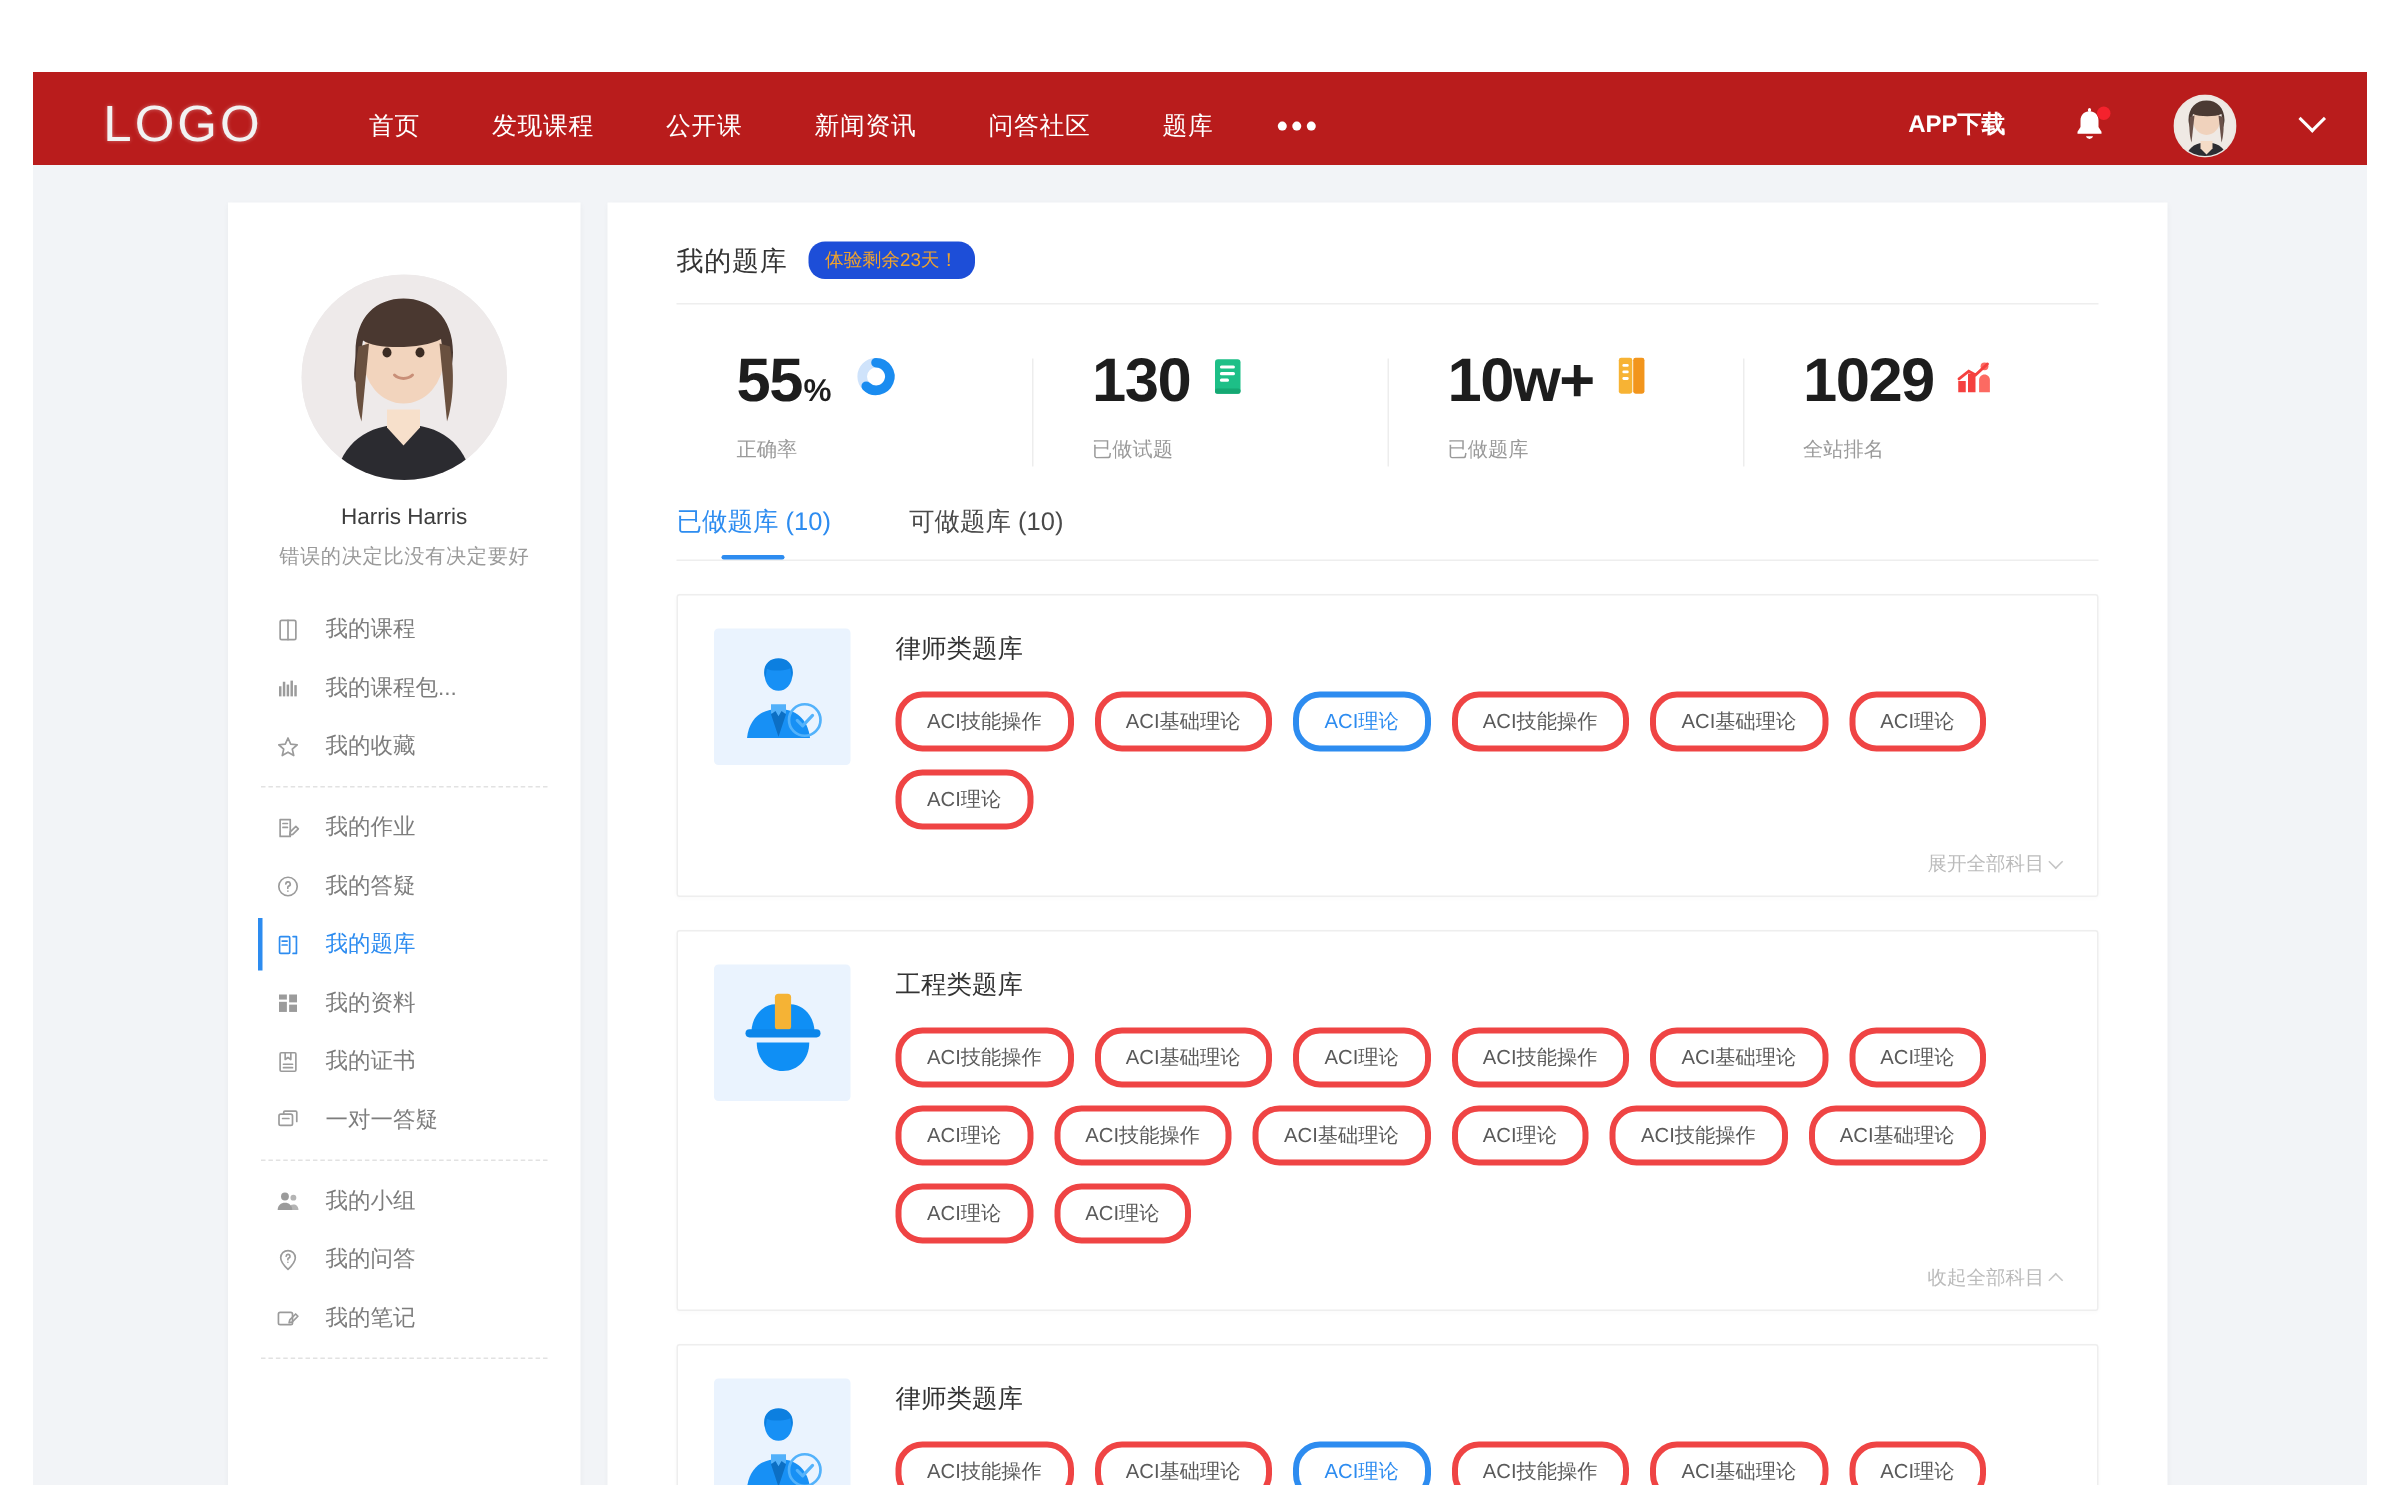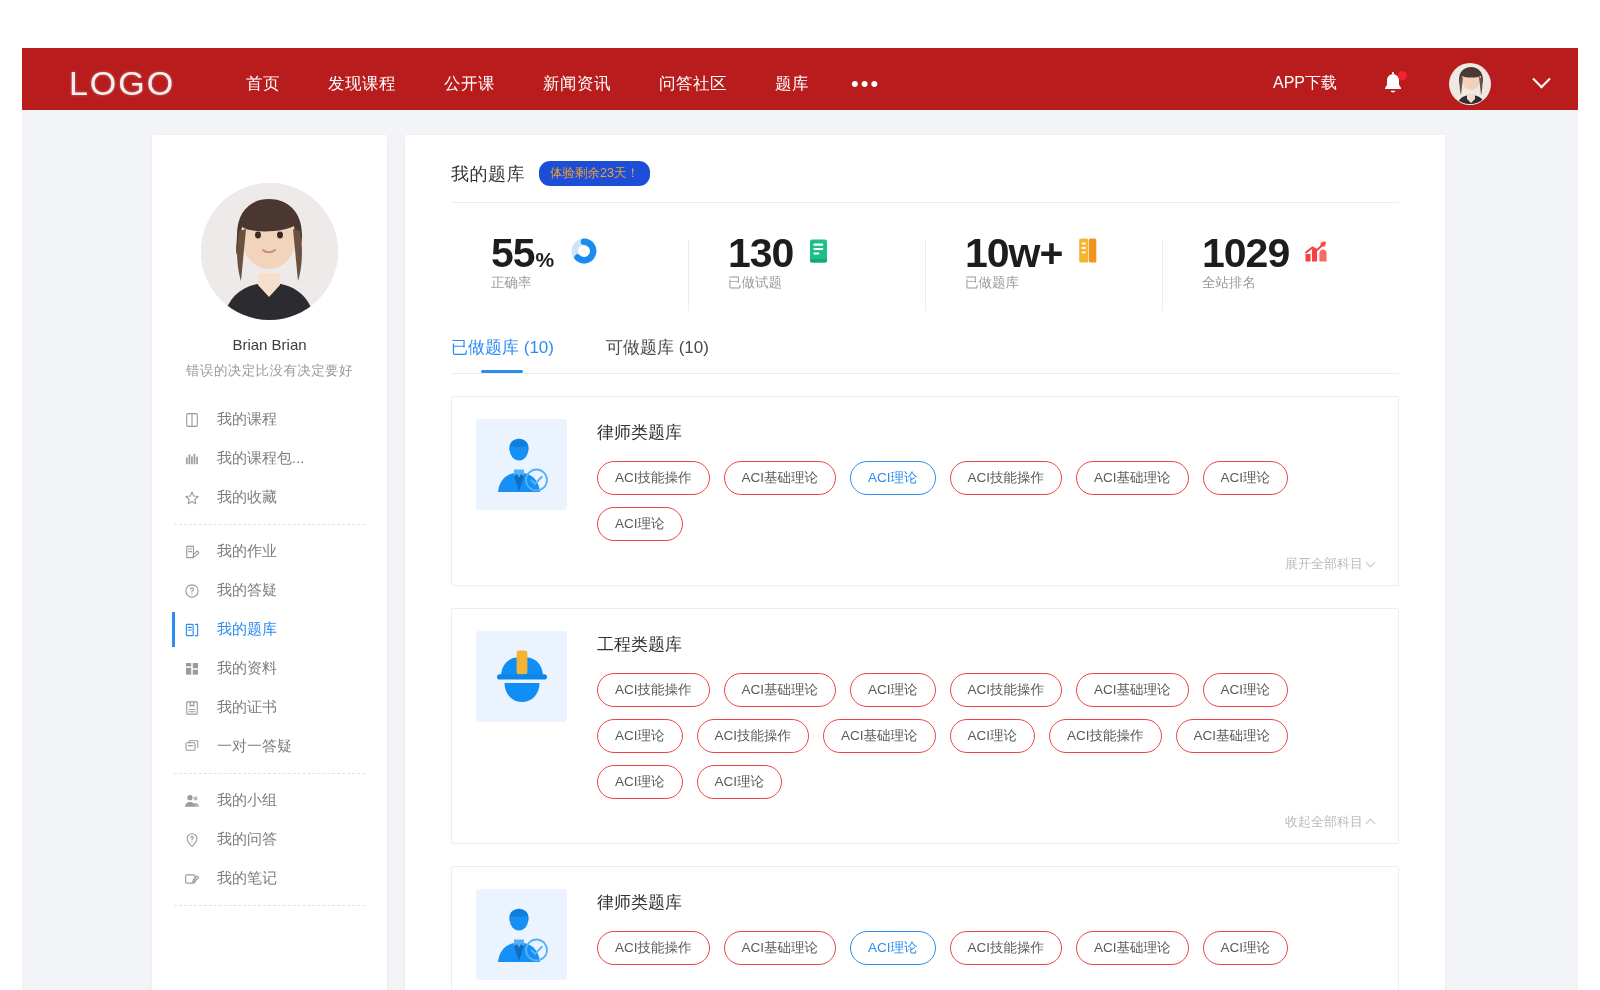--- a/index.html
+++ b/index.html
@@ -52,21 +52,21 @@
     bottom: 0px;
     width: 45px; height: 3px;
     background: #2d8cf0;
   }
   .nav-dots {
     color: #fff; font-size: 22px; letter-spacing: 2px;
     padding: 10px 18px; cursor: pointer; line-height: 10px;
   }
   .nav-right {
     margin-left: auto;
-    display: flex; align-items: center; gap: 44px;
+    display: flex; align-items: center; gap: 44px; font-weight: bold;
   }
   .app-dl { color: #ffffff; font-size: 16px; cursor: pointer; white-space: nowrap; }
   .bell-wrap { position: relative; width: 24px; height: 26px; cursor: pointer; }
   .bell-dot {
     position: absolute; right: -2px; top: 0px;
     width: 9px; height: 9px; border-radius: 50%;
     background: #f5222d;
   }
   .avatar-nav {
     width: 42px; height: 42px; border-radius: 50%;
@@ -200,20 +200,21 @@
     font-size: 41px;
     color: #1d1d1d;
     font-weight: 700;
     letter-spacing: -1px;
     line-height: 1;
     font-family: "Liberation Sans", sans-serif;
   }
   .stat-suffix { font-size: 21px; font-weight: 700; color: #1d1d1d; margin-left: 1px; }
   .stat-ico { margin-left: 15px; align-self: center; position: relative; top: -3px; }
   .stat-label {
+    margin-top: 17px;
     font-size: 13.5px;
     color: #9a9a9a;
   }
 
   
   .tabs {
     display: flex;
     gap: 52px;
     margin-top: 0;
     padding-bottom: 0px;
@@ -259,21 +260,21 @@
   }
   .qb-body { flex: 1; margin-left: 30px; min-width: 0; }
   .qb-name { font-size: 17px; color: #333; margin-top: 2px; }
   .chips {
     display: flex;
     flex-wrap: wrap;
     gap: 12px 14px;
     margin-top: 17px;
   }
   .chip {
-    border: 1px solid #ef4444;
+    border: 4px solid #ef4444;
     border-radius: 18px;
     padding: 7px 17px;
     font-size: 13.5px;
     color: #5a5a5a;
     background: #fff;
     white-space: nowrap;
     cursor: pointer;
   }
   .chip.sel {
     border-color: #2d8cf0;
@@ -356,21 +357,21 @@
           <path d="M36 52c0-24 14-36 32-36s33 12 33 36c0 7-2 16-4 20l-4-29c-12 7-44 7-52 1l-5 28c-2-4-0-13-0-20z" fill="#4a3830"></path>
           <path d="M38 48c-4 22-1 41 2 50l5-52z" fill="#69503f"></path>
           <path d="M99 48c4 22 1 41-2 50l-5-52z" fill="#69503f"></path>
           <path d="M22 137c5-25 22-37 46-37s41 12 46 37z" fill="#2b2b30"></path>
           <path d="M57 90h22v12l-11 12-11-12z" fill="#f7e0cb"></path>
           <ellipse cx="57" cy="52" rx="3" ry="3.4" fill="#3b2b22"></ellipse>
           <ellipse cx="79" cy="52" rx="3" ry="3.4" fill="#3b2b22"></ellipse>
           <path d="M62 67c3 3 9 3 12 0" stroke="#c98f78" stroke-width="2" fill="none" stroke-linecap="round"></path>
         </svg>
       </div>
-      <div class="uname">Brian Brian</div>
+      <div class="uname">Harris Harris</div>
       <div class="usign">错误的决定比没有决定要好</div>
       <div class="menu" id="side-menu">
           <div class="menu-item">
             <span class="mi-ico">
               <svg width="18" height="18" viewBox="0 0 24 24" fill="none" stroke="#9b9b9b" stroke-width="1.5" stroke-linecap="round" stroke-linejoin="round">
                 <rect x="5" y="3.5" width="14" height="17" rx="1.5"></rect>
                 <line x1="12" y1="3.5" x2="12" y2="20.5"></line>
               </svg>
             </span>
             <span class="mi-label">我的课程</span>

